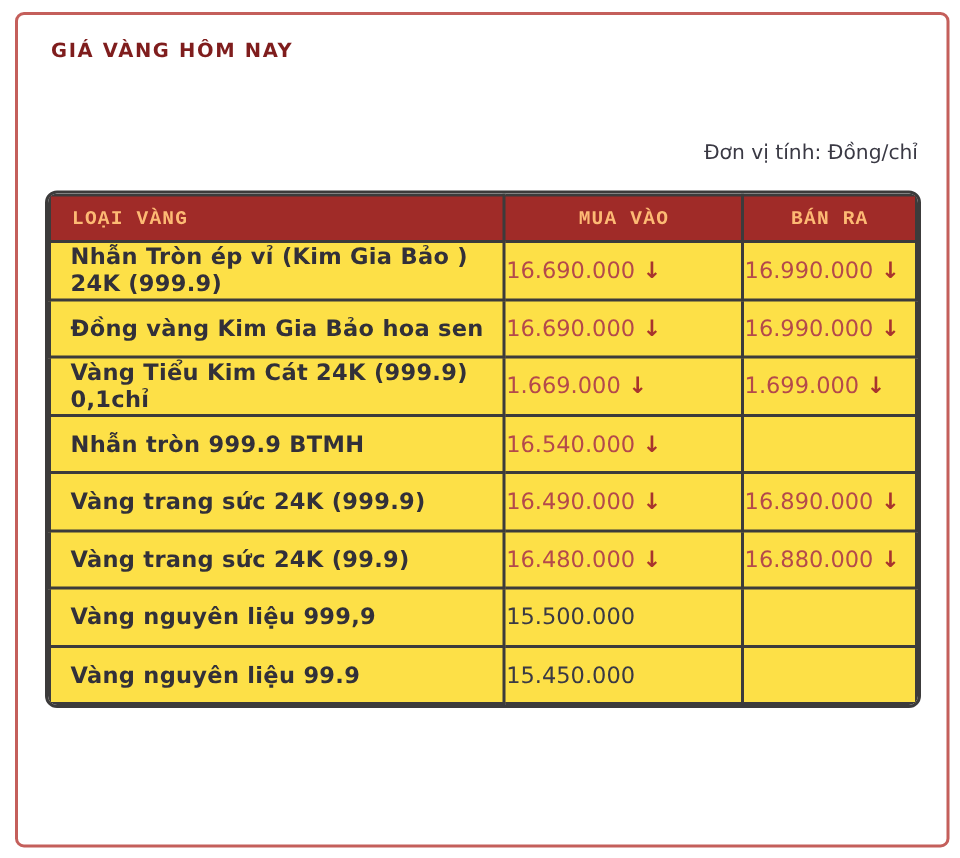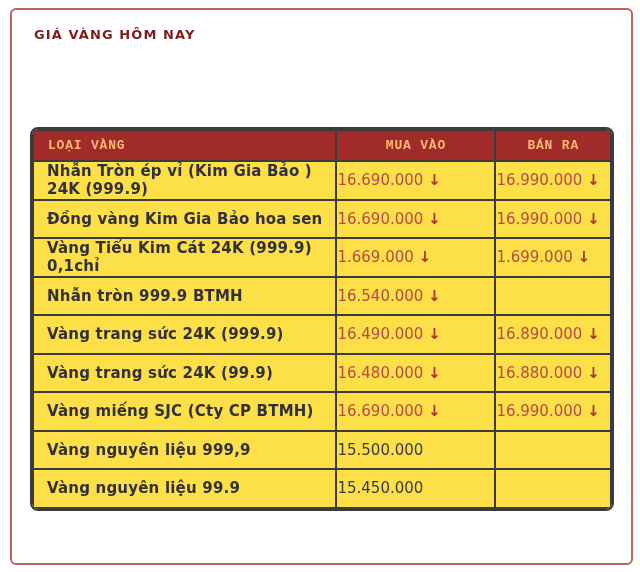--- a/index.html
+++ b/index.html
@@ -96,20 +96,21 @@
     font-weight: 700;
     font-size: 15px;
     margin-left: 5px;
   }
 </style>
 </head>
 <body>
 
 <div class="card">
   <div class="eyebrow">GIÁ VÀNG HÔM NAY</div>
+  <div class="unit-note">Đơn vị tính: Đồng/chỉ</div>
 
   <div class="table-wrap">
     <table class="price-table">
       <colgroup>
           <col class="c1">
           <col class="c2">
           <col class="c3">
         </colgroup>
       <thead>
         <tr>
@@ -143,25 +144,20 @@
             <td class="label">Vàng trang sức 24K (999.9)</td>
             <td class="price"><span class="val down">16.490.000</span><span class="arrow">↓</span></td>
             <td class="price"><span class="val down">16.890.000</span><span class="arrow">↓</span></td>
           </tr>
           <tr>
             <td class="label">Vàng trang sức 24K (99.9)</td>
             <td class="price"><span class="val down">16.480.000</span><span class="arrow">↓</span></td>
             <td class="price"><span class="val down">16.880.000</span><span class="arrow">↓</span></td>
           </tr>
           <tr>
-            <td class="label">Vàng miếng SJC (Cty CP BTMH)</td>
-            <td class="price"><span class="val down">16.690.000</span><span class="arrow">↓</span></td>
-            <td class="price"><span class="val down">16.990.000</span><span class="arrow">↓</span></td>
-          </tr>
-          <tr>
             <td class="label">Vàng nguyên liệu 999,9</td>
             <td class="price"><span class="val neutral">15.500.000</span></td>
             <td class="price"></td>
           </tr>
           <tr>
             <td class="label">Vàng nguyên liệu 99.9</td>
             <td class="price"><span class="val neutral">15.450.000</span></td>
             <td class="price"></td>
           </tr>
         </tbody>

